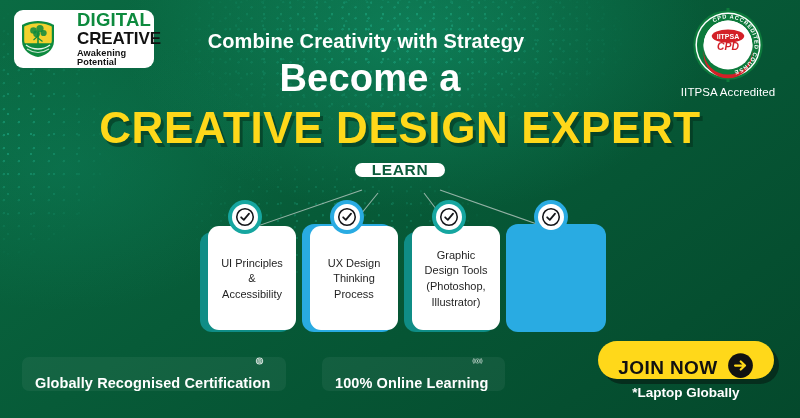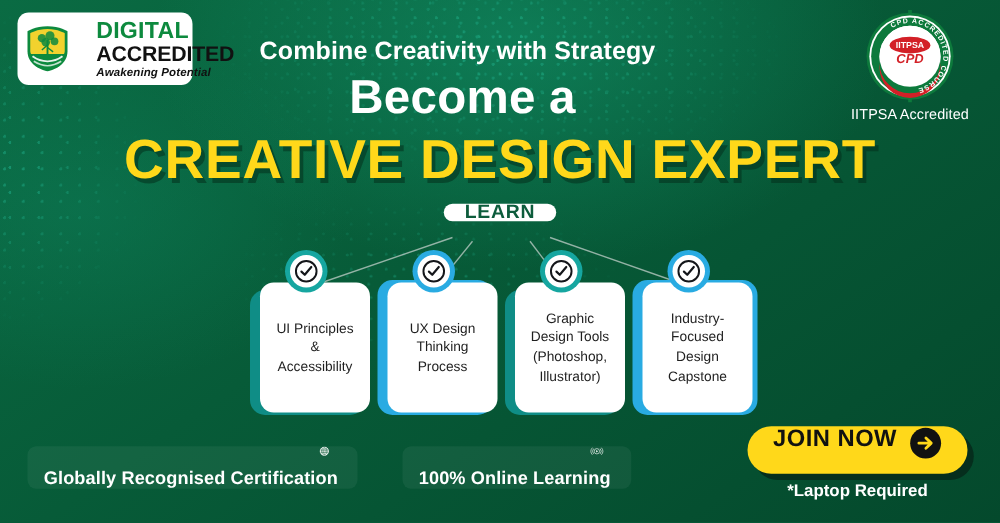--- a/index.html
+++ b/index.html
@@ -70,21 +70,21 @@
   #logo-digital {
     font-size:18.5px; font-weight:bold; color:#0d8a3e;
     letter-spacing:.2px;
   }
   #logo-regenesys {
     font-size:17px; font-weight:bold; color:#111111;
     letter-spacing:-.1px; margin-top:1px;
   }
   #logo-tag {
     font-size:9.2px; font-weight:bold; color:#111111;
-    margin-top:2px; letter-spacing:.1px;font-style:italic;
+    margin-top:2px; letter-spacing:.1px;
   }
 
   
   #accred { position:absolute; right:12px; top:8px; width:120px; text-align:center; }
   #accred-seal { width:74px; height:74px; margin:0 auto; display:block; }
   #accred-label {
     color:#ffffff; font-size:11.5px; margin-top:4px; letter-spacing:.1px;
   }
 
   
@@ -153,21 +153,21 @@
   #feature-online { left:322px; top:357px; }
 
   
   #cta-shadow {
     position:absolute; left:603px; top:346px; width:176px; height:38px;
     background:#052e1d; border-radius:19px;
   }
   #cta-button {
     position:absolute; left:598px; top:341px; width:176px; height:38px;
     background:#FFD81A; border-radius:19px;
-    display:flex; align-items:flex-start; justify-content:center; gap:9px;
+    display:flex; align-items:flex-end; justify-content:center; gap:9px;
     cursor:pointer;
   }
   #cta-label {
     color:#111111; font-size:19px; font-weight:bold; letter-spacing:.4px;
   }
   #cta-note {
     position:absolute; left:598px; top:385px; width:176px; text-align:center;
     color:#ffffff; font-size:13.5px; font-weight:bold;
   }
 </style>
@@ -188,21 +188,21 @@
       <circle cx="20" cy="8.6" r="3.6" fill="#0d8a3e" opacity=".85"></circle>
       <circle cx="23.6" cy="13" r="3.1" fill="#0d8a3e" opacity=".85"></circle>
       <circle cx="16.6" cy="13.8" r="3.4" fill="#0d8a3e" opacity=".85"></circle>
       <path d="M18 12 L18 24" stroke="#0d8a3e" stroke-width="1.5" fill="none"></path>
       <path d="M18 16 L13.5 20 M18 18 L22.5 21.5" stroke="#0d8a3e" stroke-width="1.1" fill="none"></path>
       <path d="M6 25 C10 28 14 29 18 29 C22 29 26 28 30 25" stroke="#ffffff" stroke-width="1.4" fill="none" opacity=".9"></path>
       <path d="M7 29 C11 31.5 14.5 32.5 18 32.5 C21.5 32.5 25 31.5 29 29" stroke="#ffffff" stroke-width="1.2" fill="none" opacity=".75"></path>
     </svg>
     <div id="logo-words">
       <div id="logo-digital">DIGITAL</div>
-      <div id="logo-regenesys">ACCREDITED</div>
+      <div id="logo-regenesys">CREATIVE</div>
       <div id="logo-tag">Awakening Potential</div>
     </div>
   </div>
 
   <div id="accred">
     <svg id="accred-seal" viewBox="0 0 100 100">
       <defs>
         <path id="ringpath" d="M50,50 m-36,0 a36,36 0 1,1 72,0 a36,36 0 1,1 -72,0"></path>
       </defs>
       <g>
@@ -289,26 +289,20 @@
           <svg width="22" height="22" viewBox="0 0 24 24">
             <circle cx="12" cy="12" r="9" fill="none" stroke="#14161a" stroke-width="1.7"></circle>
             <path d="M7.8 12.3 L10.7 15.1 L16.4 8.3" fill="none" stroke="#14161a" stroke-width="1.9" stroke-linecap="round" stroke-linejoin="round"></path>
           </svg>
         </div>
       </div>
     </div>
 
     <div class="card-wrap" style="left:506px">
       <div class="card-back" style="left:0;top:10px;width:100px;height:108px;background:#29ABE2;"></div>
-      <div class="card-front">
-        <div class="card-text">Industry-
-Focused
-Design
-Capstone</div>
-      </div>
       <div class="card-badge" style="background:#29ABE2;">
         <div class="card-badge-inner">
           <svg width="22" height="22" viewBox="0 0 24 24">
             <circle cx="12" cy="12" r="9" fill="none" stroke="#14161a" stroke-width="1.7"></circle>
             <path d="M7.8 12.3 L10.7 15.1 L16.4 8.3" fill="none" stroke="#14161a" stroke-width="1.9" stroke-linecap="round" stroke-linejoin="round"></path>
           </svg>
         </div>
       </div>
     </div>
 
@@ -340,15 +334,15 @@
   </div>
 
   <div id="cta-shadow"></div>
   <div id="cta-button">
     <span id="cta-label">JOIN NOW</span>
     <svg width="27" height="27" viewBox="0 0 24 24">
       <circle cx="12" cy="12" r="11" fill="#111111"></circle>
       <path d="M7.2 12 H15.6 M12.2 8.4 L16 12 L12.2 15.6" fill="none" stroke="#FFD81A" stroke-width="2" stroke-linecap="round" stroke-linejoin="round"></path>
     </svg>
   </div>
-  <div id="cta-note">*Laptop Required</div>
+  <div id="cta-note">*Laptop Globally</div>
 
 </div>
 
 </body></html>

